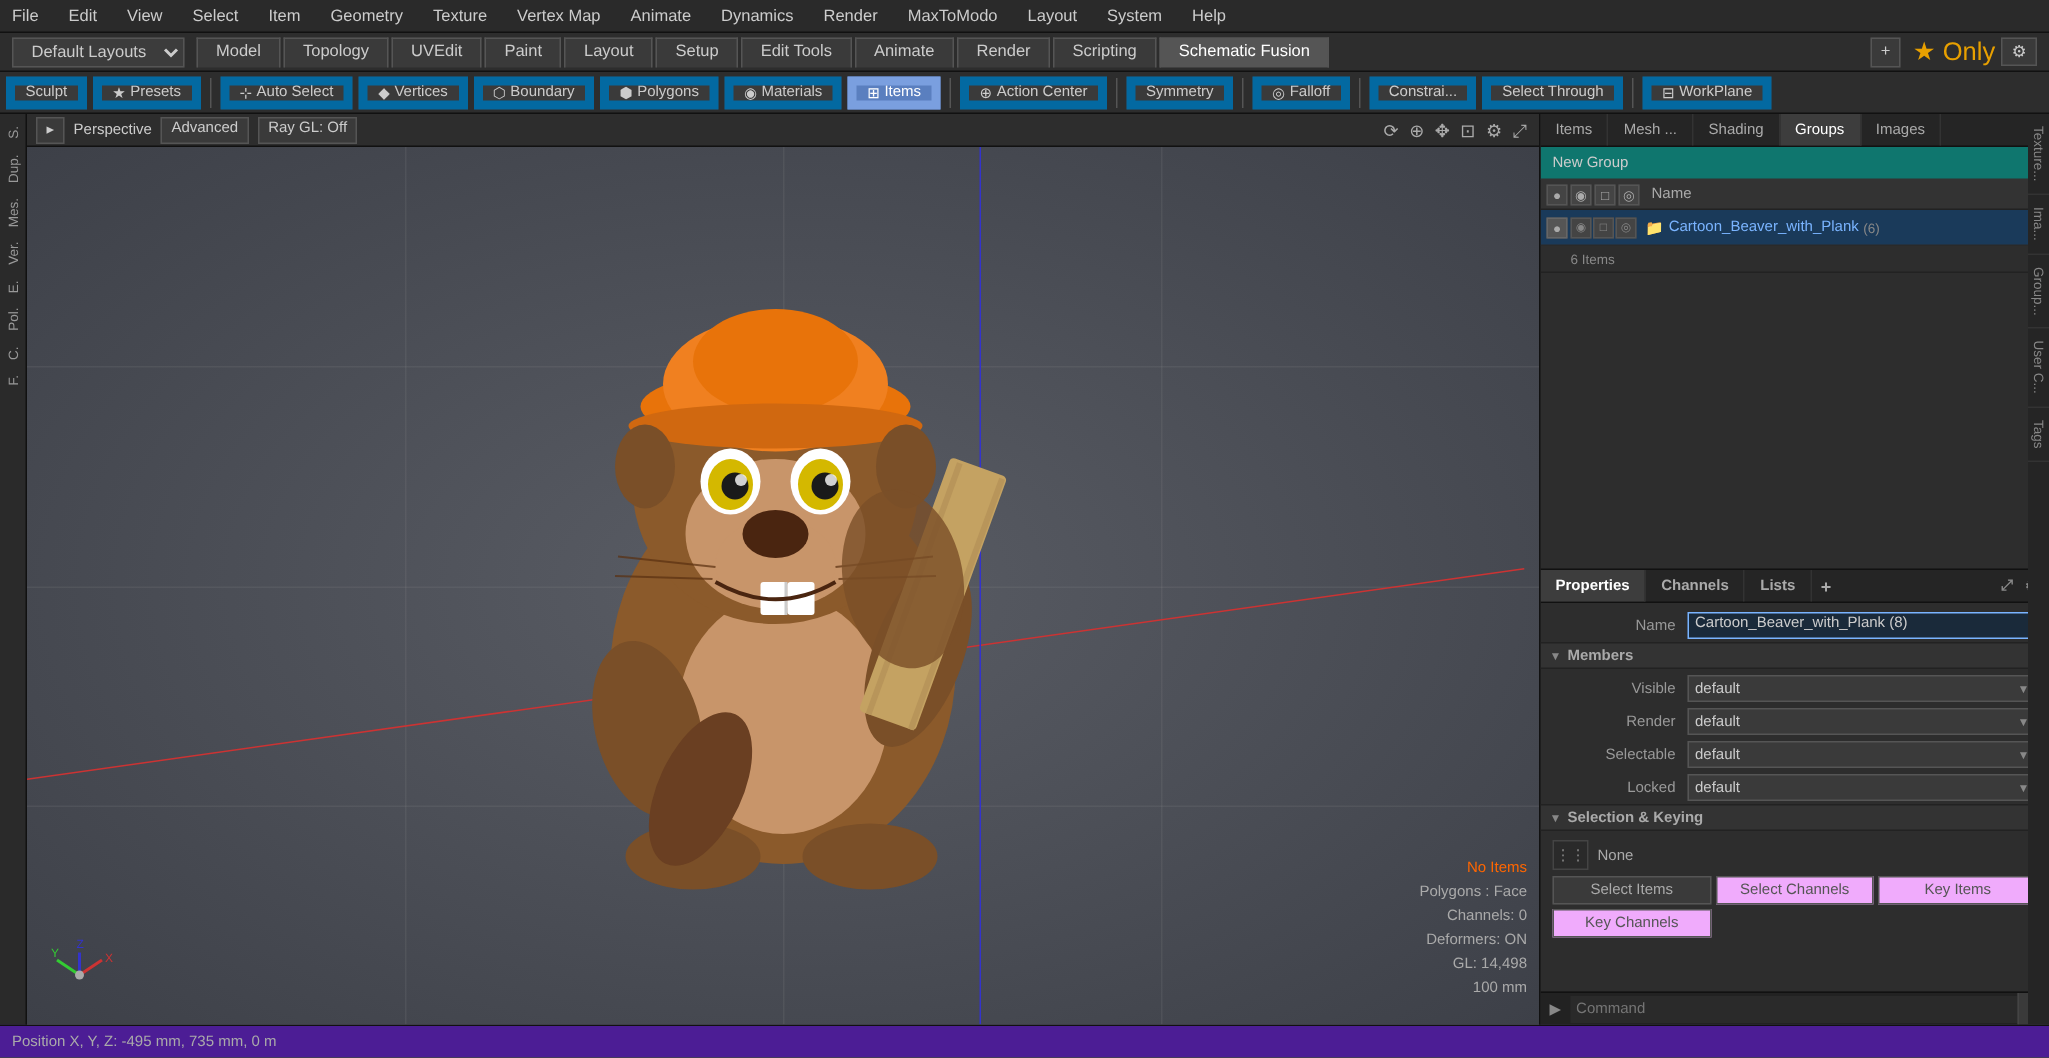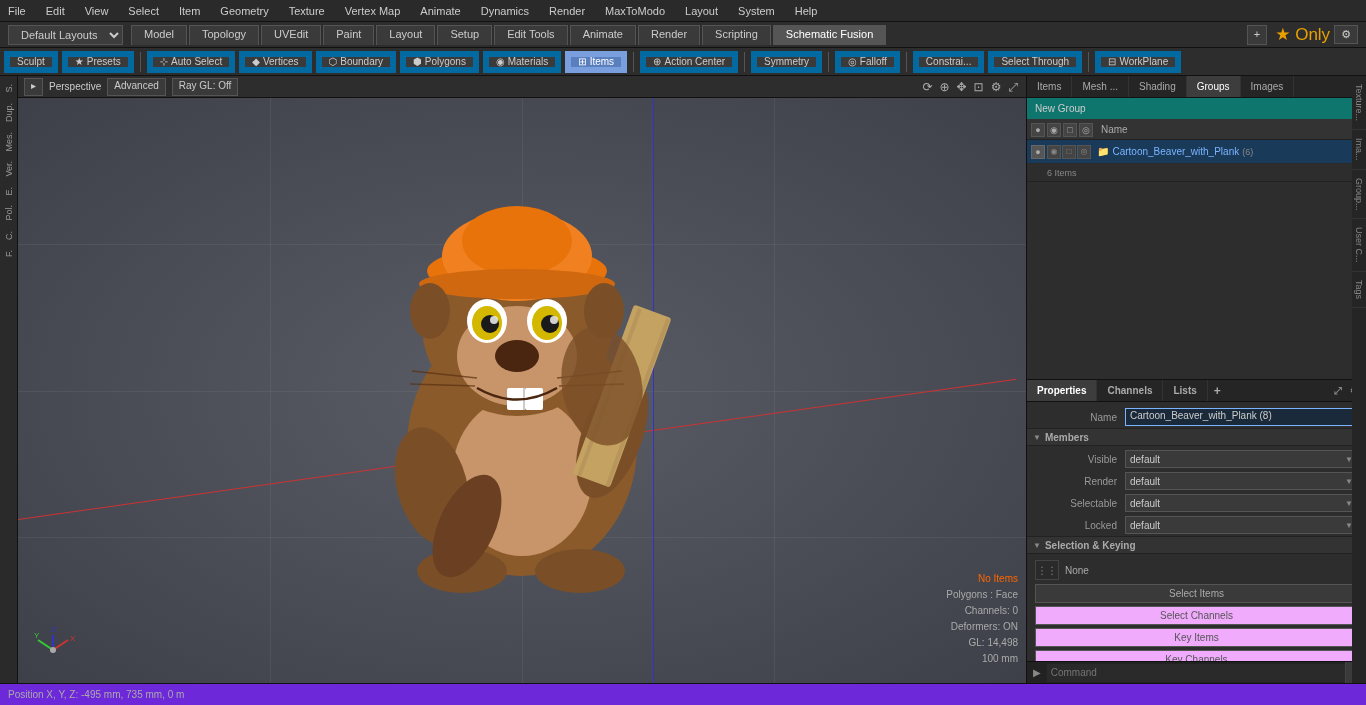--- a/index.html
+++ b/index.html
@@ -254,21 +254,21 @@
       position: absolute;
       bottom: 8px;
       left: 10px;
       width: 50px;
       height: 50px;
     }
 
     
     #status-bar {
       height: 22px;
-      background: #6d28d9;
+      background: #4c1d95;
       display: flex;
       align-items: center;
       padding: 0 8px;
       border-top: 1px solid #111;
       color: #aaa;
       font-size: 10px;
     }
 
     
     #right-panel {
@@ -953,21 +953,21 @@
           <span class="section-title">Selection &amp; Keying</span>
         </div>
 
         <div class="sk-none-row">
           <div class="sk-none-icon">
             <span style="color:#888; font-size:10px;">⋮⋮</span>
           </div>
           <span style="color:#aaa; font-size:10px;">None</span>
         </div>
 
-        <div style="padding: 0 8px 4px 8px; display:grid; grid-template-columns:1fr; gap:3px;">
+        <div style="padding: 0 8px 4px 8px; display:grid; grid-template-columns:1fr 1fr 1fr; gap:3px;">
           <div class="sk-btn">Select Items</div>
           <div class="sk-btn disabled">Select Channels</div>
           <div class="sk-btn disabled">Key Items</div>
           <div class="sk-btn disabled">Key Channels</div>
         </div>
       </div>
     </div>
 
     <div id="command-bar" style="flex-shrink: 0;">
       <span class="cmd-arrow">▶</span>

